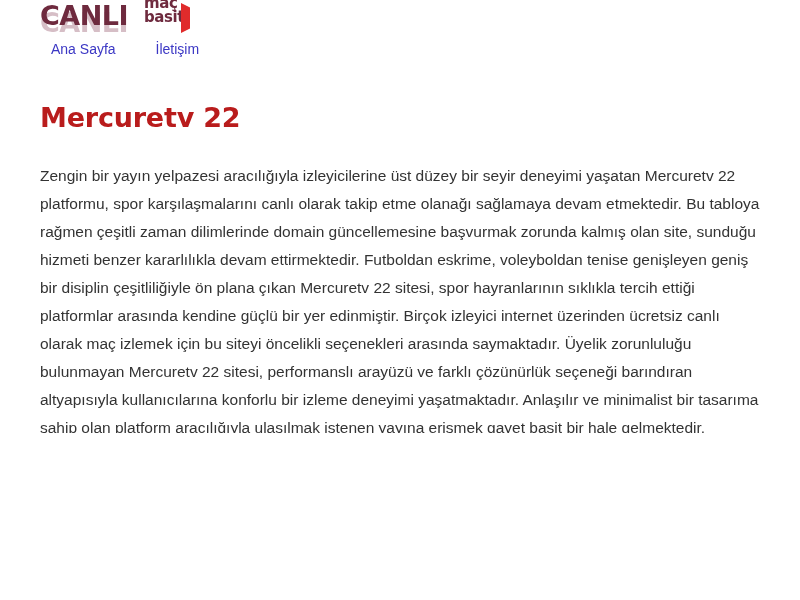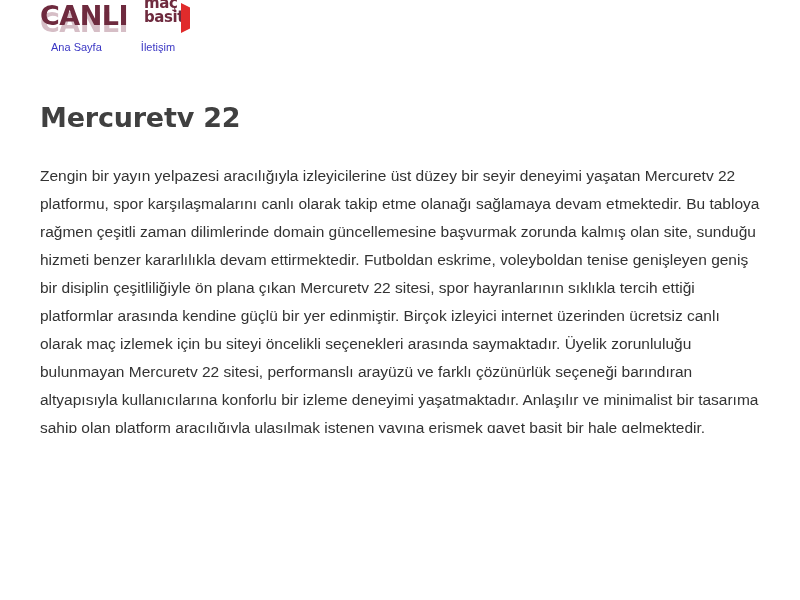--- a/index.html
+++ b/index.html
@@ -85,41 +85,41 @@
     width: 0;
     height: 0;
     border-top: 15px solid transparent;
     border-bottom: 15px solid transparent;
     border-left: 30px solid #e02b2b;
   }
 
   .site-nav {
     margin-top: 5px;
     padding-left: 11px;
-    font-size: 11px;
+    font-size: 14px;
   }
   .site-nav a {
     color: #3b37c4;
     text-decoration: none;
     margin-right: 36px;
     font-family: "Liberation Sans", sans-serif;
   }
   .site-nav a:last-child { margin-right: 0; }
 
   
   .content {
     padding: 0 40px 0 40px;
   }
 
   .page-title {
     margin: 34px 0 0 0;
     font-family: "DejaVu Sans", sans-serif;
     font-size: 27px;
     font-weight: bold;
-    color: #404040;
+    color: #b91c1c;
     letter-spacing: -0.2px;
     line-height: 1.15;
   }
 
   .article-body {
     margin: 29px 0 0 0;
     font-size: 15.5px;
     line-height: 28px;
     color: #333333;
     text-align: left;

